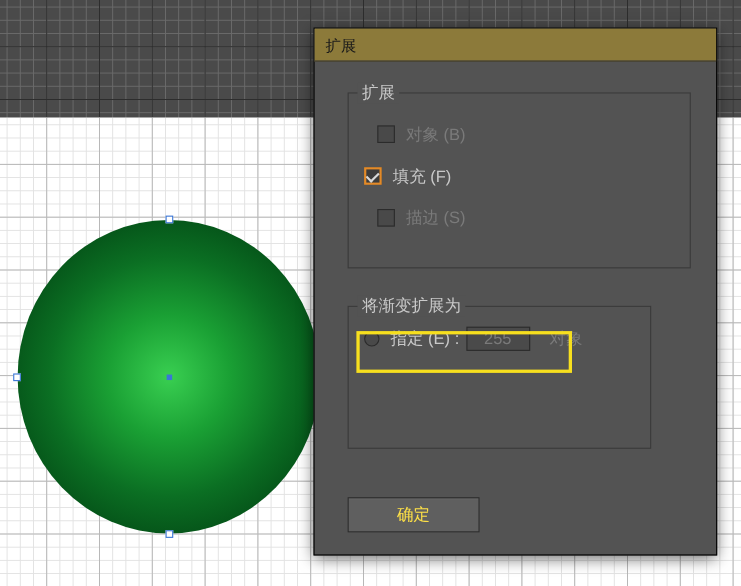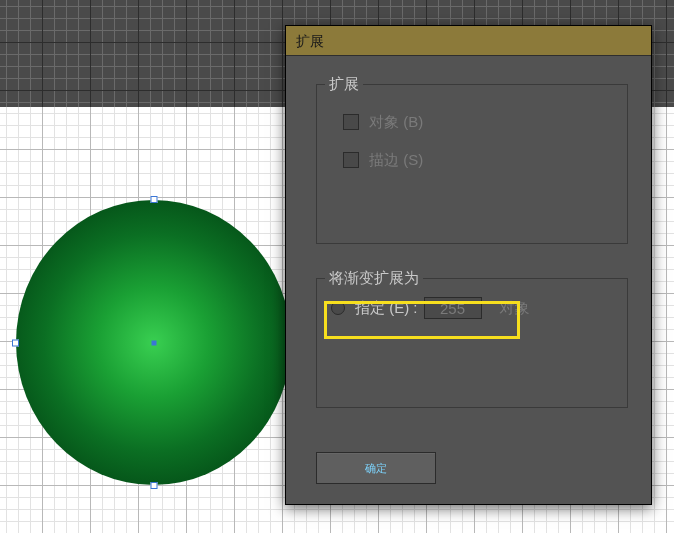--- a/index.html
+++ b/index.html
@@ -65,21 +65,21 @@
 
   .group {
     position: absolute; border: 1px solid #3a3a3a;
     padding: 10px 14px 14px 14px;
   }
   .group-label {
     position: absolute; top: -10px; left: 8px; background: #535353;
     padding: 0 4px; color: #c9c9c9;
   }
   .group1 { left: 30px; top: 58px; width: 312px; height: 160px; }
-  .group2 { left: 30px; top: 252px; width: 312px; height: 130px; }
+  .group2 { left: 30px; top: 252px; width: 276px; height: 130px; }
 
   .row { height: 38px; display: flex; align-items: center; }
   .row-disabled { color: #7a7a7a; padding-left: 12px; }
 
   .chk {
     width: 16px; height: 16px; border: 1px solid #2b2b2b; background: #494949;
     margin-right: 10px; display: inline-flex; align-items: center; justify-content: center;
   }
   .chk.checked { border: 2px solid #e38a28; background: #3c3c3c; }
   .chk.checked::after {
@@ -100,22 +100,22 @@
 
   .num-input {
     display: inline-block; width: 58px; height: 22px; line-height: 22px;
     border: 1px solid #2b2b2b; background: #4a4a4a; color: #7a7a7a;
     text-align: center; margin: 16px 6px;
   }
 
   .btn-row { position: absolute; left: 30px; bottom: 20px; display: flex; gap: 36px; }
   .btn {
     width: 120px; height: 32px; border: 1px solid #2b2b2b; background: #5f5f5f;
-    color: #7dd3fc; display:flex; align-items:center; justify-content:center;
-    font-size: 11px;
+    color: #fde047; display:flex; align-items:center; justify-content:center;
+    font-size: 15px;
     box-shadow: inset 0 1px 0 rgba(255,255,255,0.05);
   }
 </style>
 </head>
 <body>
 
 <div class="top-band"></div>
 <div class="canvas-grid"></div>
 
 <div class="selection-box">
@@ -131,20 +131,24 @@
   <div class="titlebar">扩展</div>
 
   <div class="group group1">
     <div class="group-label">扩展</div>
 
     <div class="row row-disabled" style="margin-top:8px;">
       <span class="chk"></span>
       <span>对象 (B)</span>
     </div>
 
+    <div class="row">
+      <span class="chk checked"></span>
+      <span>填充 (F)</span>
+    </div>
 
     <div class="row row-disabled">
       <span class="chk"></span>
       <span>描边 (S)</span>
     </div>
   </div>
 
   <div class="group group2">
     <div class="group-label">将渐变扩展为</div>
 

